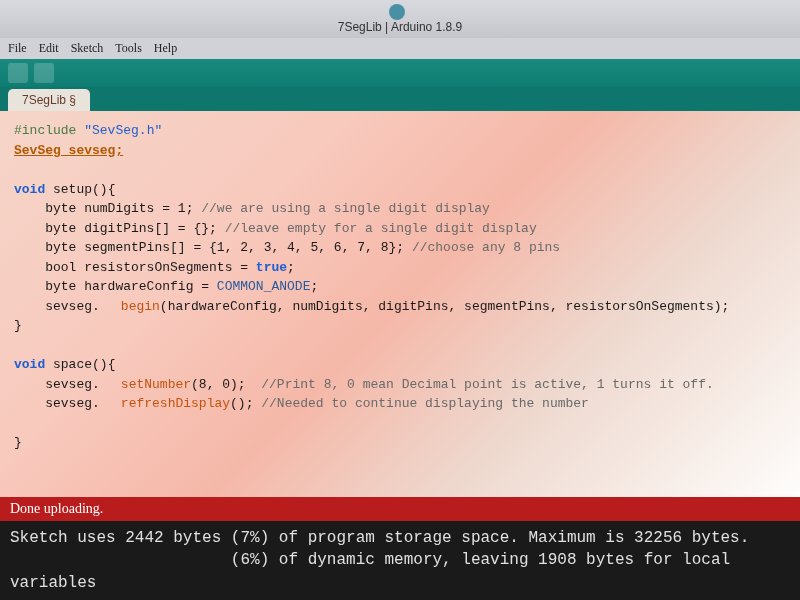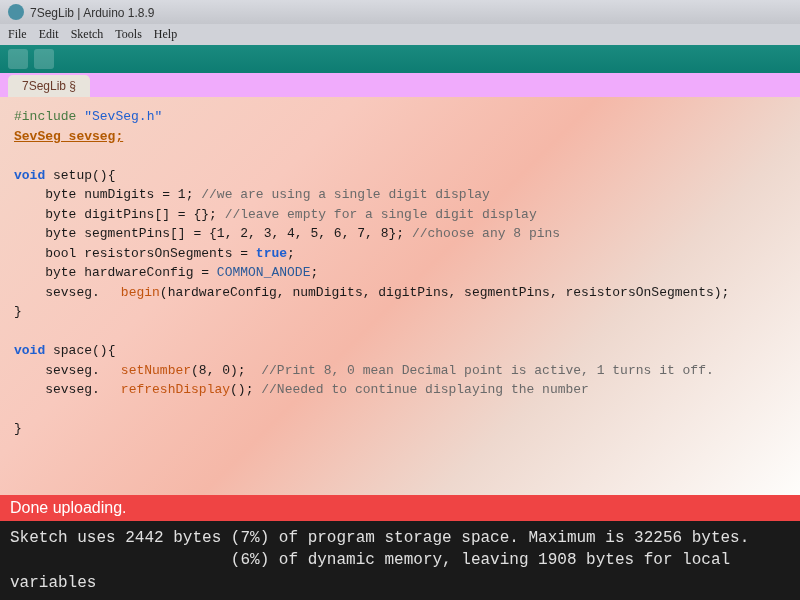--- a/index.html
+++ b/index.html
@@ -13,23 +13,24 @@
     .window {
       width: 100%;
       height: 100%;
       display: flex;
       flex-direction: column;
     }
     .title-bar {
       background: linear-gradient(to bottom, #d8dae0, #c4c6cc);
       padding: 4px 8px;
       display: flex;
-      align-items: flex-end;
+      align-items: center;
       font-size: 12px;
       color: #333;
+      flex-direction: column;
     }
     .title-bar .app-icon {
       width: 16px;
       height: 16px;
       background: #4a90a4;
       border-radius: 50%;
       margin-right: 6px;
     }
     .menu-bar {
       background: #d0d2d8;
@@ -48,21 +49,21 @@
       padding: 0 8px;
       gap: 6px;
     }
     .toolbar .tb-btn {
       width: 20px;
       height: 20px;
       background: rgba(255,255,255,0.2);
       border-radius: 3px;
     }
     .tabs {
-      background: #f0abfc;
+      background: #0f766e;
       display: flex;
       padding-left: 8px;
     }
     .tab {
       background: #e8e4dc;
       color: #6a3a2a;
       font-size: 12px;
       padding: 4px 14px;
       border-top-left-radius: 5px;
       border-top-right-radius: 5px;
@@ -80,24 +81,25 @@
       overflow: hidden;
     }
     .preproc { color: #4a7a42; }
     .string { color: #1f5fd0; }
     .keyword { color: #1f5fd0; font-weight: bold; }
     .type { color: #b35900; font-weight: bold; text-decoration: underline; }
     .comment { color: #6a6a6a; }
     .method { color: #c25410; margin-left: 21px; }
     .constant { color: #2a5a9a; }
     .status-bar {
-      background: #ef4444;
+      background: #b91c1c;
       color: #fff;
-      font-size: 16px;
+      font-size: 14px;
       padding: 4px 10px;
+      font-family: Liberation Serif, serif;
     }
     .console {
       background: #1a1a1a;
       color: #e0e0e0;
       font-family: 'Courier New', monospace;
       font-size: 16px;
       padding: 6px 10px;
       line-height: 1.4;
       white-space: pre-wrap;
       min-height: 48px;

